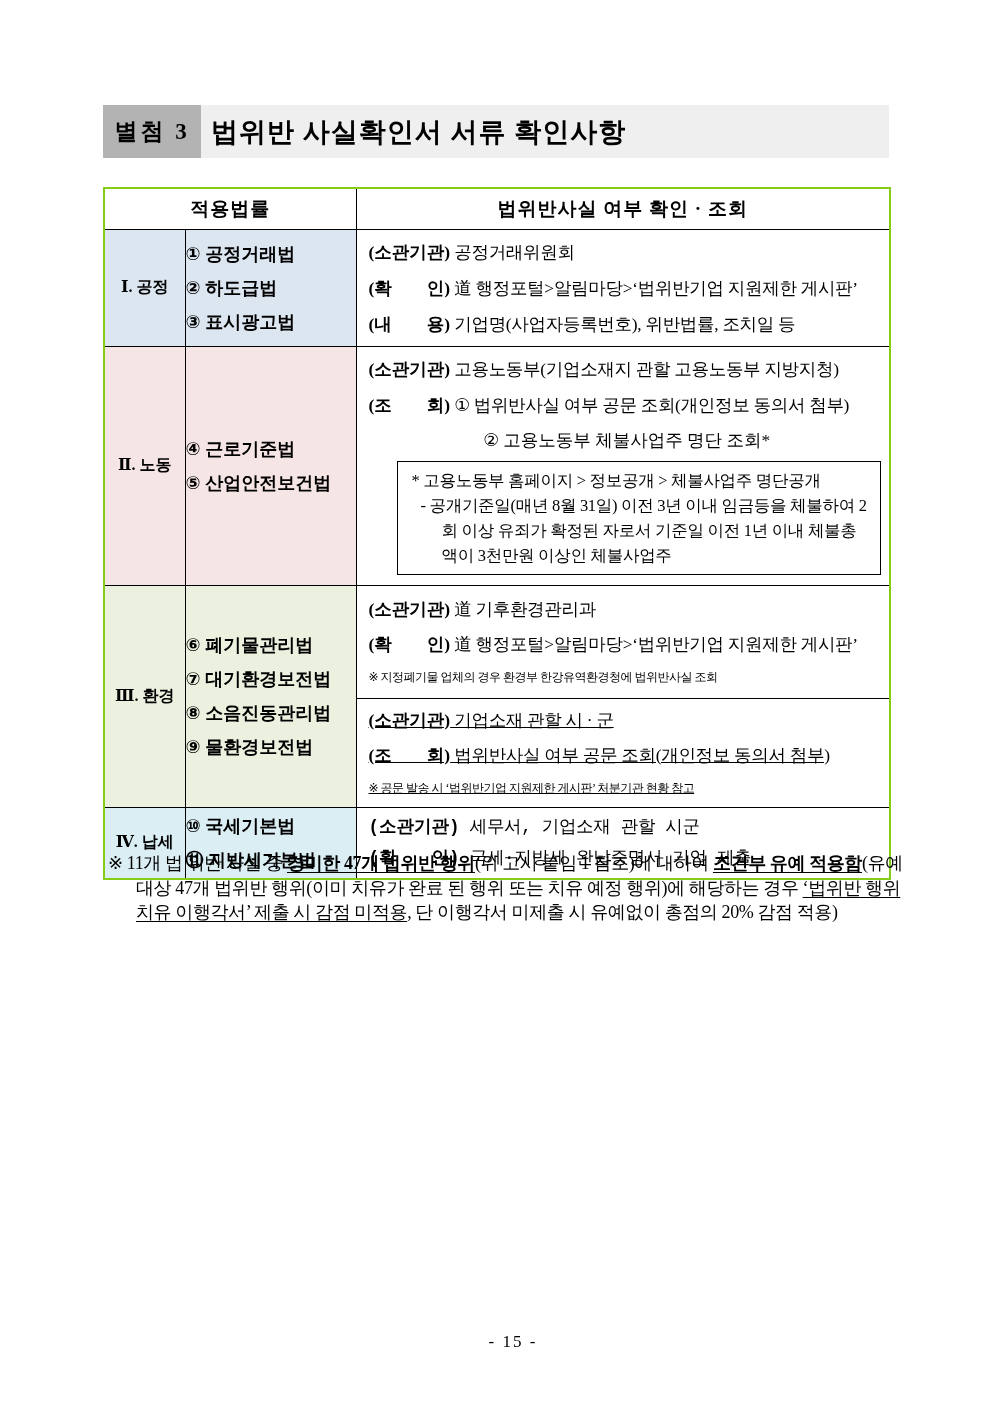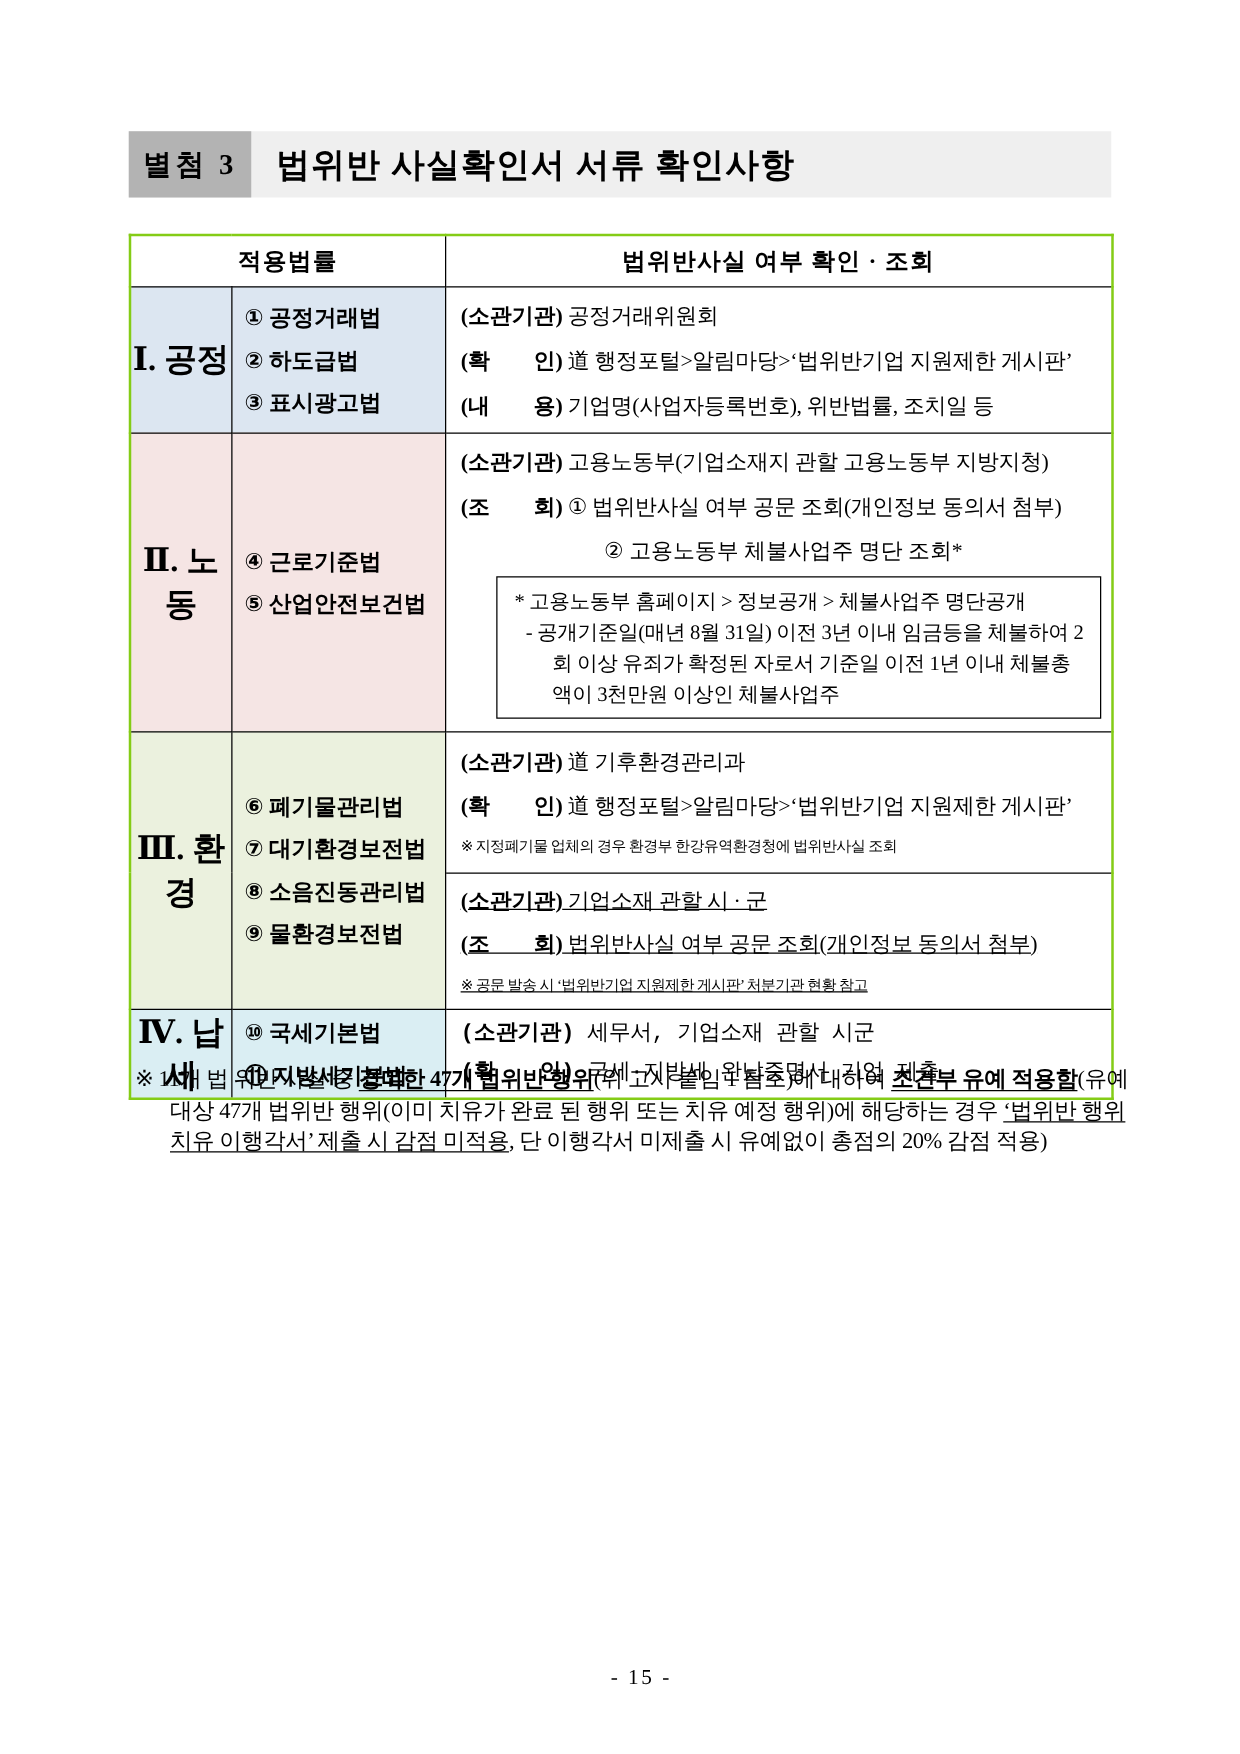--- a/index.html
+++ b/index.html
@@ -12,33 +12,33 @@
   
   .titlebar {
     position:absolute; left:103px; top:105px; width:786px; height:53px;
     background:#efefef; display:flex; align-items:center;
   }
   .badge {
     width:98px; height:53px; background:#b3b3b3; color:#000;
     display:flex; align-items:center; justify-content:center;
     font-size:23px; font-weight:bold; letter-spacing:3px;
   }
-  .title-text { margin-left:20px; font-size:27px; font-weight:600; letter-spacing:1px; }
+  .title-text { margin-left:10px; font-size:27px; font-weight:600; letter-spacing:1px; }
 
   
   table.main {
     position:absolute; left:103px; top:187px; width:786px;
     border-collapse:collapse; table-layout:fixed;
     border:2px solid #84cc16;
   }
   col.c1 { width:81px; } col.c2 { width:171px; } col.c3 { width:534px; }
   th, td { border:1px solid #000; vertical-align:middle; }
   th { height:41px; font-size:19px; font-weight:bold; letter-spacing:1px; text-align:center; background:#fff; }
-  td.cat { text-align:center; font-weight:bold; font-size:26px; }
-  td.laws { padding-left:10px; font-weight:bold; font-size:18px; }
+  td.cat { text-align:center; font-weight:bold; font-size:16px; }
+  td.laws { font-weight:bold; font-size:18px; }
   .law-line { line-height:34px; white-space:nowrap; }
   td.detail { padding:4px 4px 4px 12px; font-size:17.5px; }
   .dline { line-height:36px; white-space:nowrap; letter-spacing:-0.3px; }
   .dline .lbl { font-weight:bold; letter-spacing:0; }
   .dline-center { text-align:center; line-height:34px; white-space:nowrap; }
   .bg-fair  { background:#dce6f1; }
   .bg-labor { background:#f5e5e4; }
   .bg-env   { background:#ebf1de; }
   .bg-tax   { background:#daeef3; }
 

